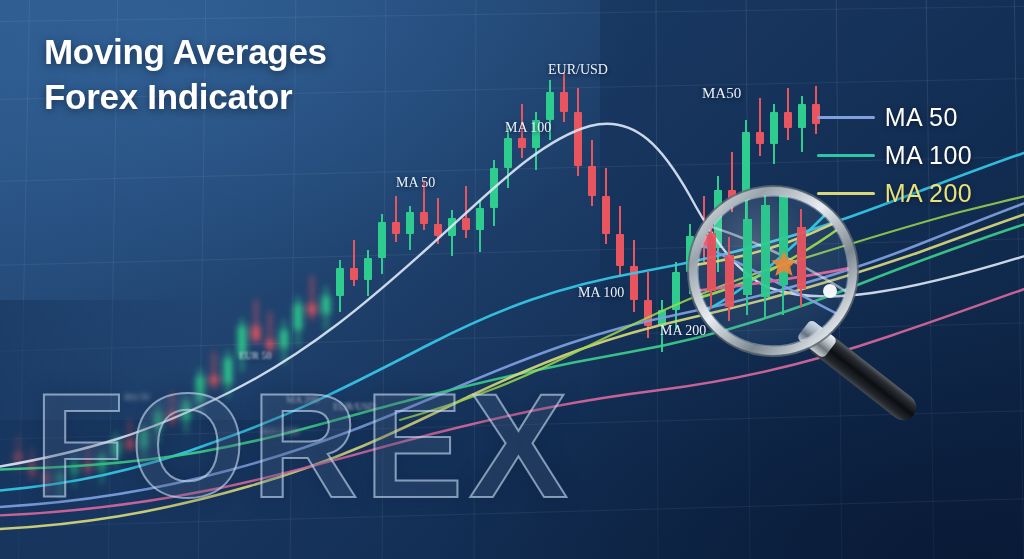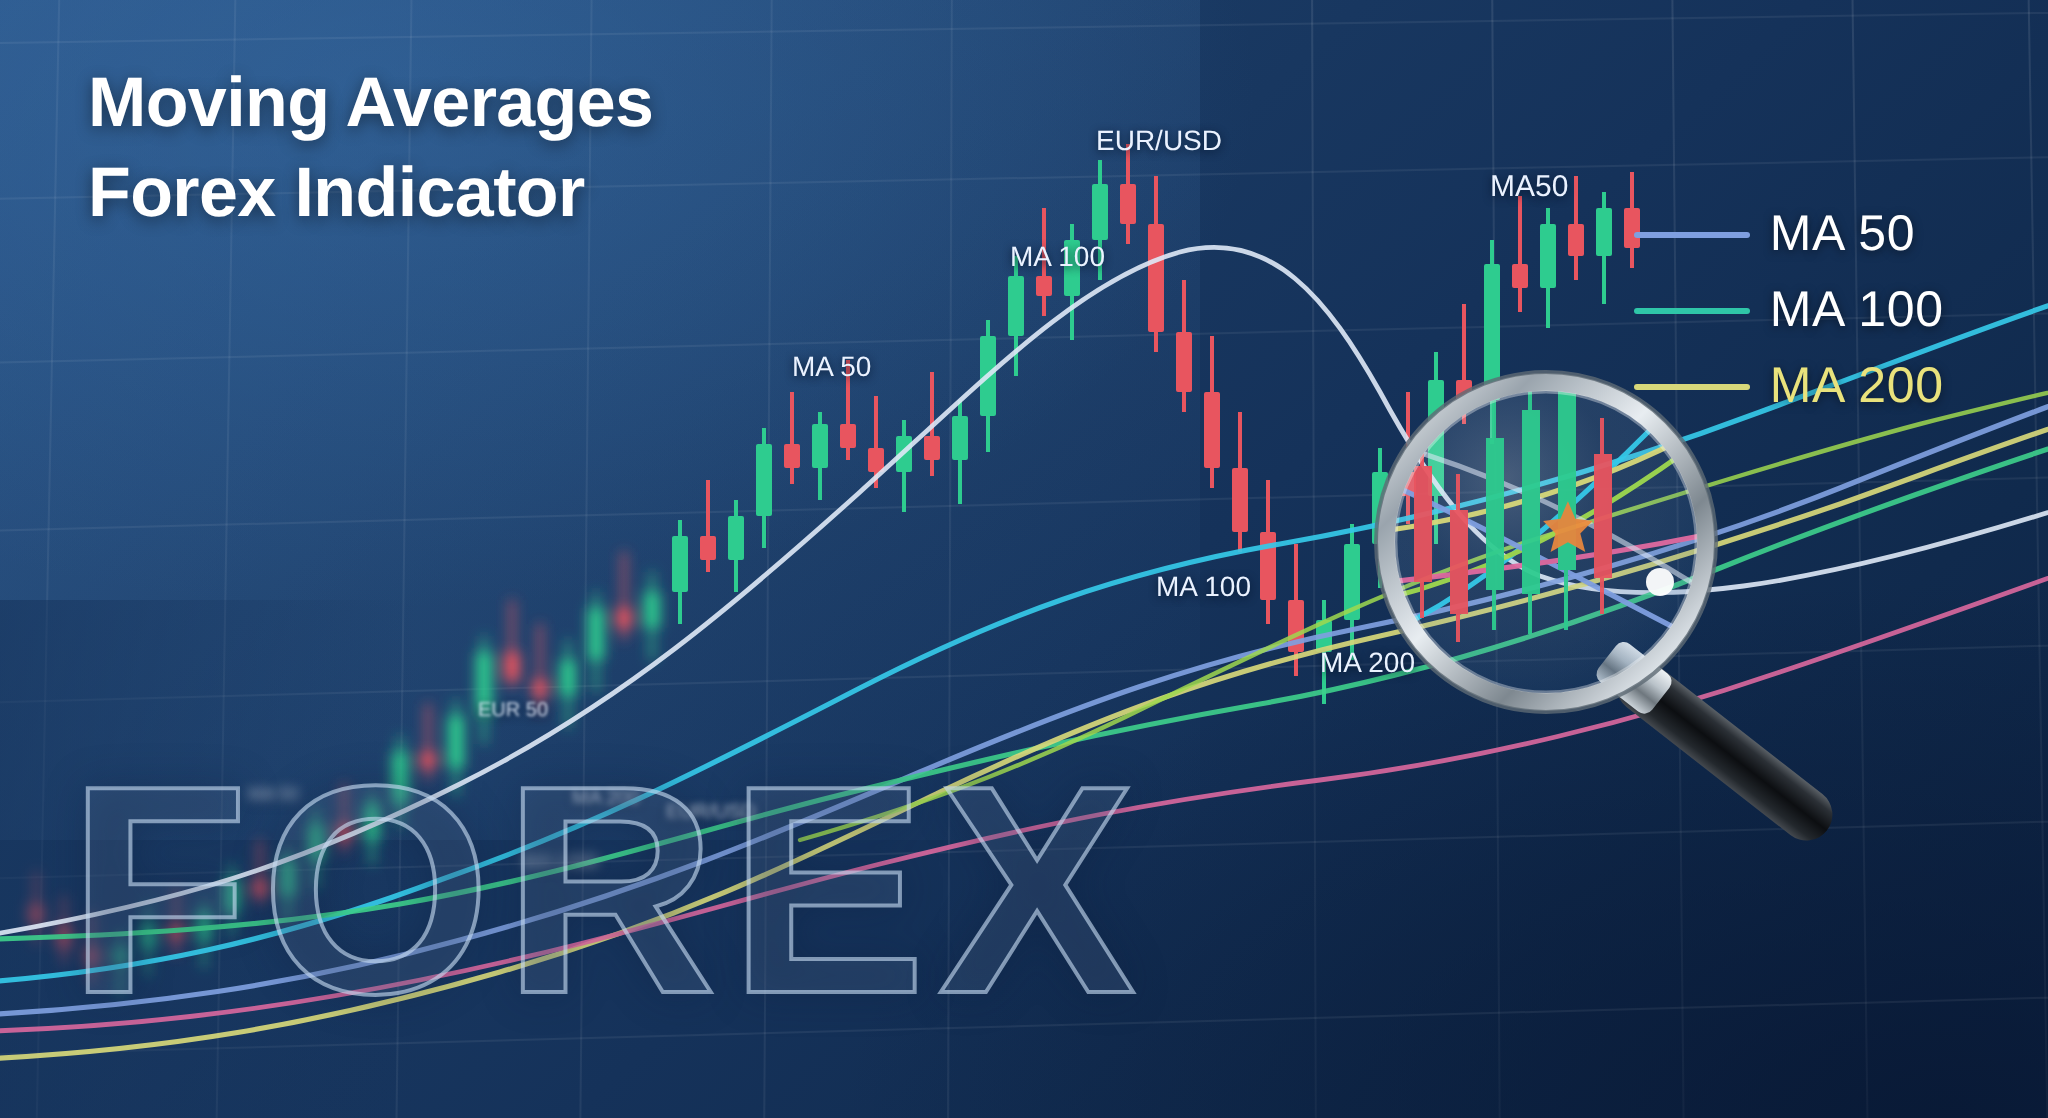--- a/index.html
+++ b/index.html
@@ -48,20 +48,21 @@
     text-shadow:0 1px 5px rgba(0,0,0,0.5);
     white-space:nowrap;
   }
 
   
   .clabel {
     position:absolute; z-index:30;
     color:#eaf2ff; white-space:nowrap;
     text-shadow:0 1px 4px rgba(4,16,36,0.85);
     pointer-events:none;
+    font-family:Liberation Serif, serif;
   }
   .clabel.blur1 { filter:blur(0.9px); opacity:.92; }
   .clabel.blur2 { filter:blur(1.7px); opacity:.85; }
   .clabel.blur3 { filter:blur(2.6px); opacity:.8; }
 
   
   #wordmark {
     position:absolute; left:34px; top:372px;
     z-index:35;
     font-size:148px; font-weight:bold;
@@ -367,21 +368,21 @@
       <div class="lg-row">
         <span class="lg-swatch" style="background: rgb(215, 216, 122);"></span>
         <span class="lg-label" style="color: rgb(233, 226, 124);">MA 200</span>
       </div>
     </div>
 
   <div id="chart-labels">
       <div class="clabel" style="left: 548px; top: 62px; font-size: 14px; color: rgb(234, 242, 255);">EUR/USD</div>
       <div class="clabel" style="left: 505px; top: 120px; font-size: 14px; color: rgb(234, 242, 255);">MA 100</div>
       <div class="clabel" style="left: 396px; top: 175px; font-size: 14px; color: rgb(234, 242, 255);">MA 50</div>
-      <div class="clabel" style="left: 745px; top: 85px; font-size: 15px; color: rgb(234, 242, 255);">MA50</div>
+      <div class="clabel" style="left: 702px; top: 85px; font-size: 15px; color: rgb(234, 242, 255);">MA50</div>
       <div class="clabel" style="left: 578px; top: 285px; font-size: 14px; color: rgb(234, 242, 255);">MA 100</div>
       <div class="clabel" style="left: 660px; top: 323px; font-size: 14px; color: rgb(234, 242, 255);">MA 200</div>
       <div class="clabel blur1" style="left: 239px; top: 305px; font-size: 10px; color: rgb(221, 232, 248); margin-top: 45px;">EUR 50</div>
       <div class="clabel blur2" style="left: 286px; top: 394px; font-size: 10px; color: rgb(221, 232, 248);">MA 200</div>
       <div class="clabel blur2" style="left: 333px; top: 401px; font-size: 10px; color: rgb(221, 232, 248);">EUR/USD</div>
       <div class="clabel blur3" style="left: 261px; top: 426px; font-size: 10px; color: rgb(221, 232, 248);">MA USD</div>
       <div class="clabel blur3" style="left: 124px; top: 392px; font-size: 9px; color: rgb(221, 232, 248);">MA 50</div>
     </div>
 
 </div>

